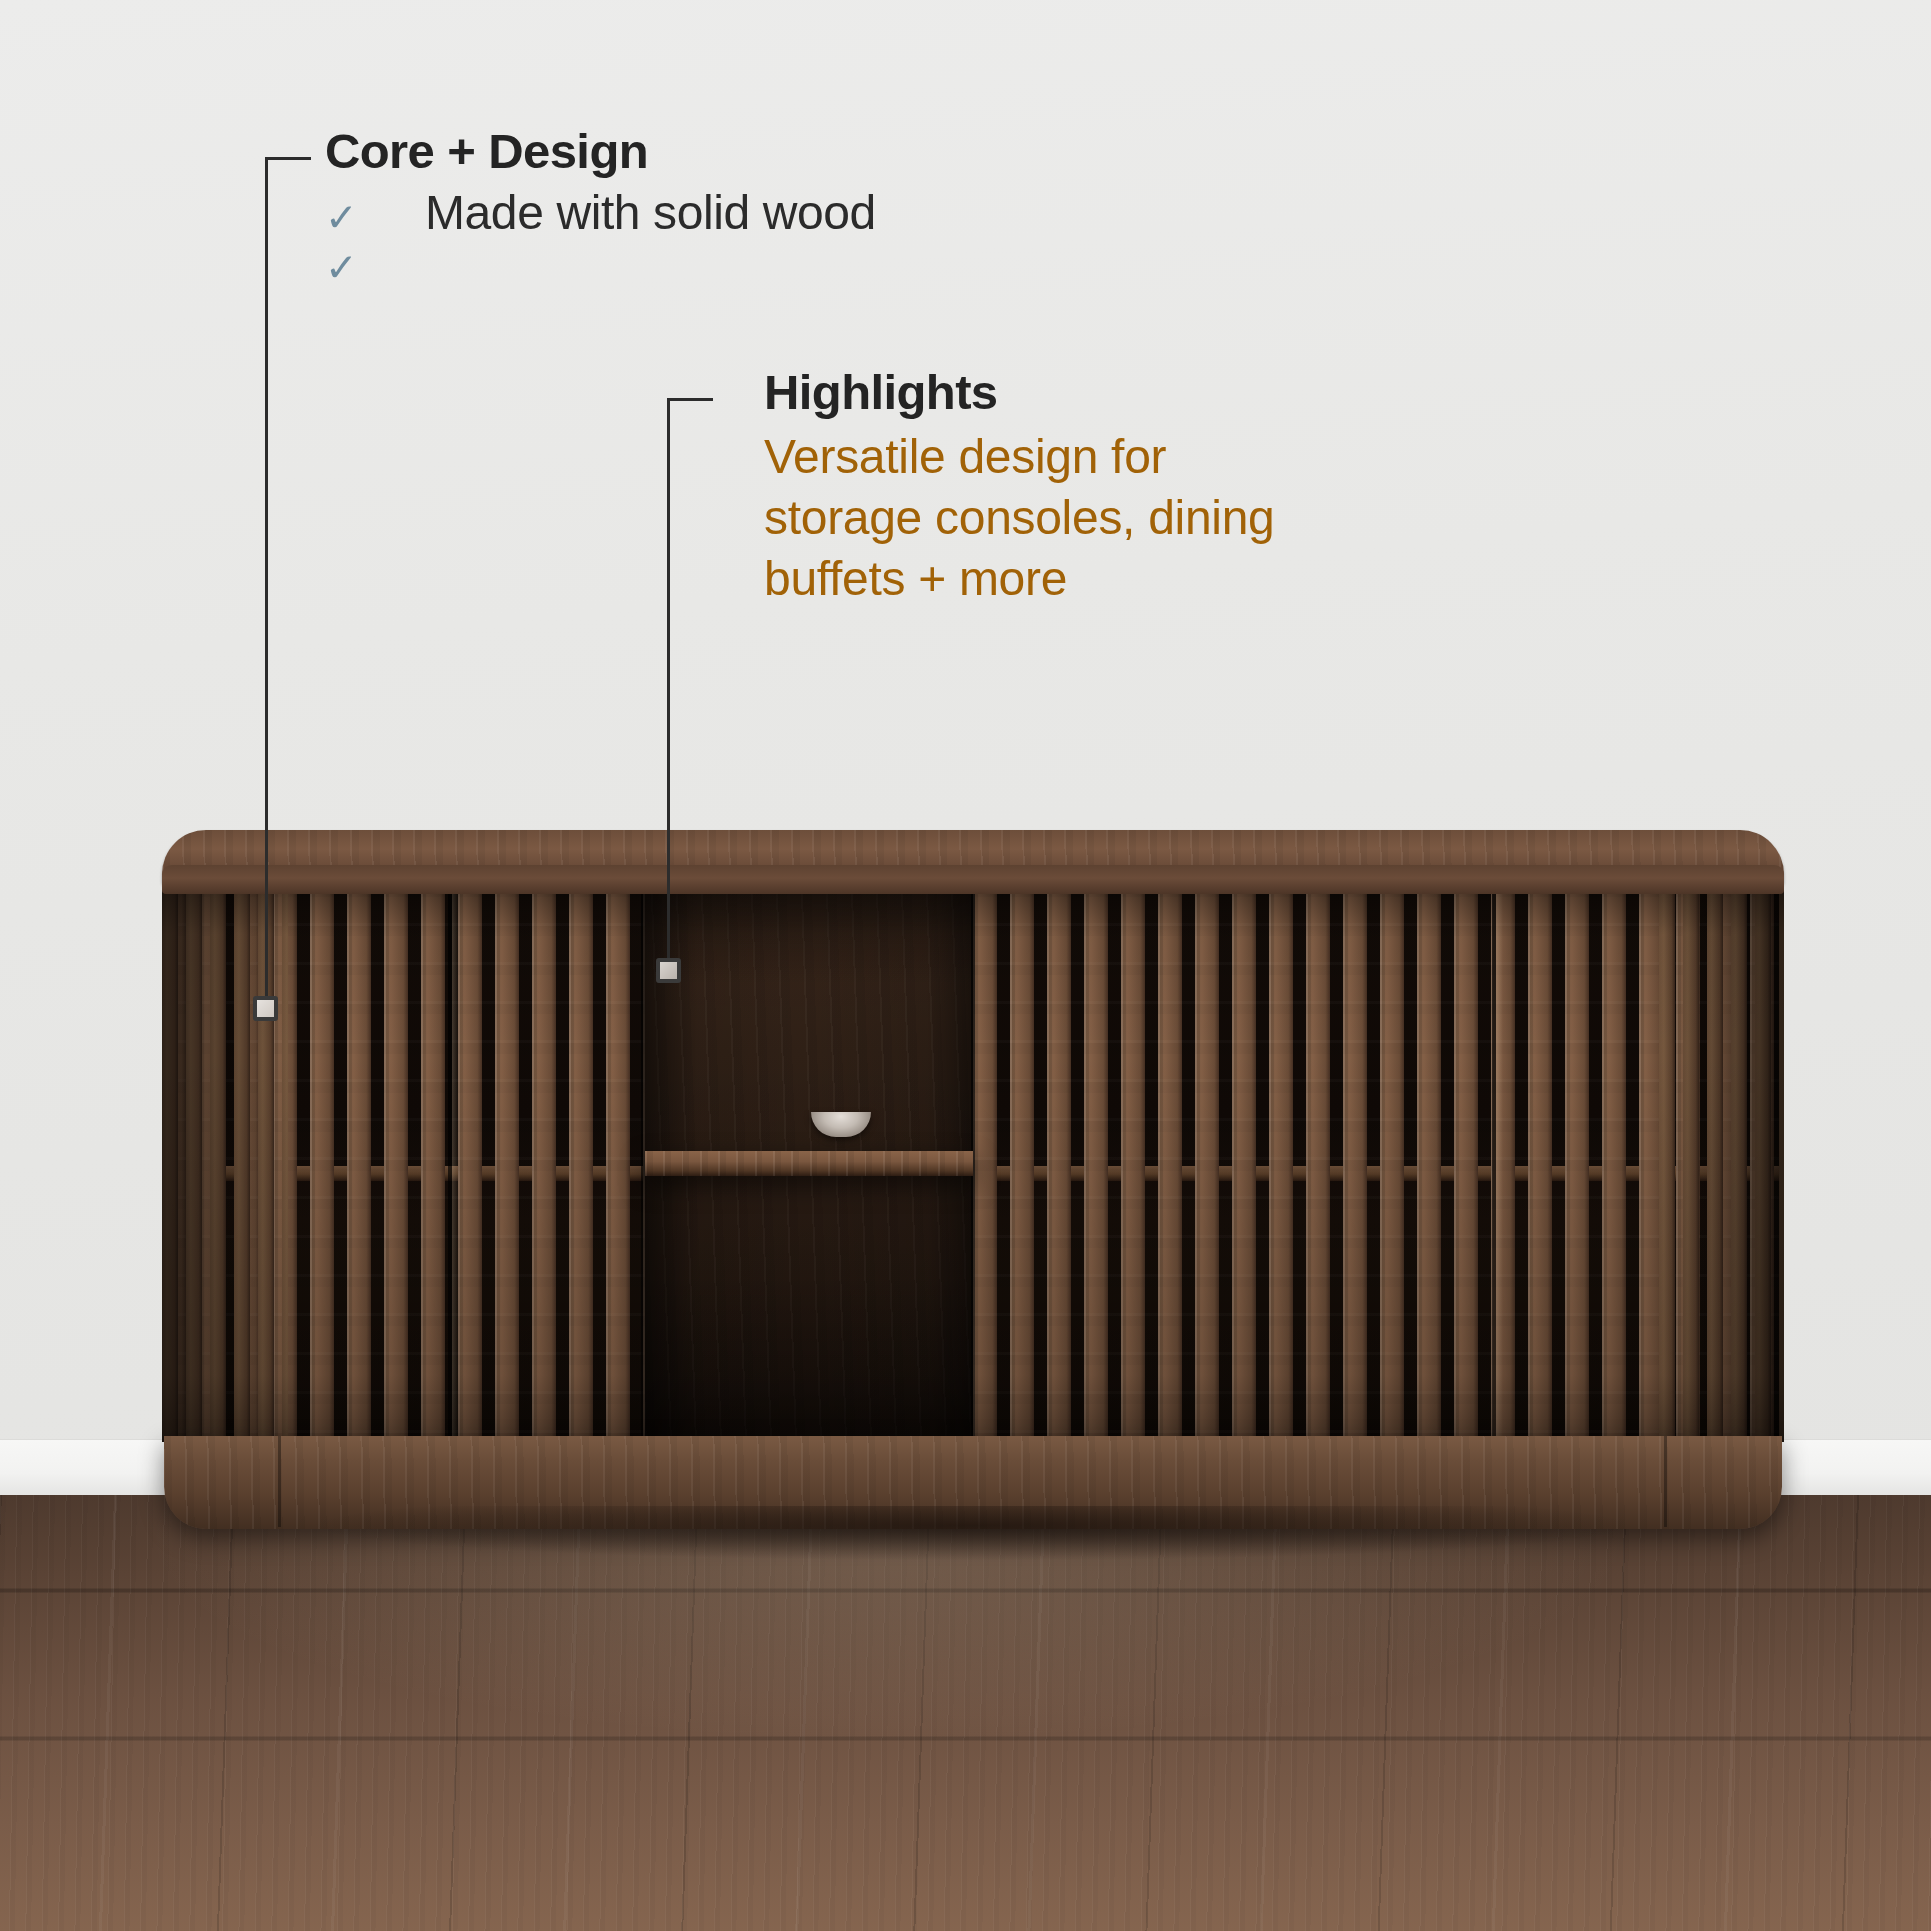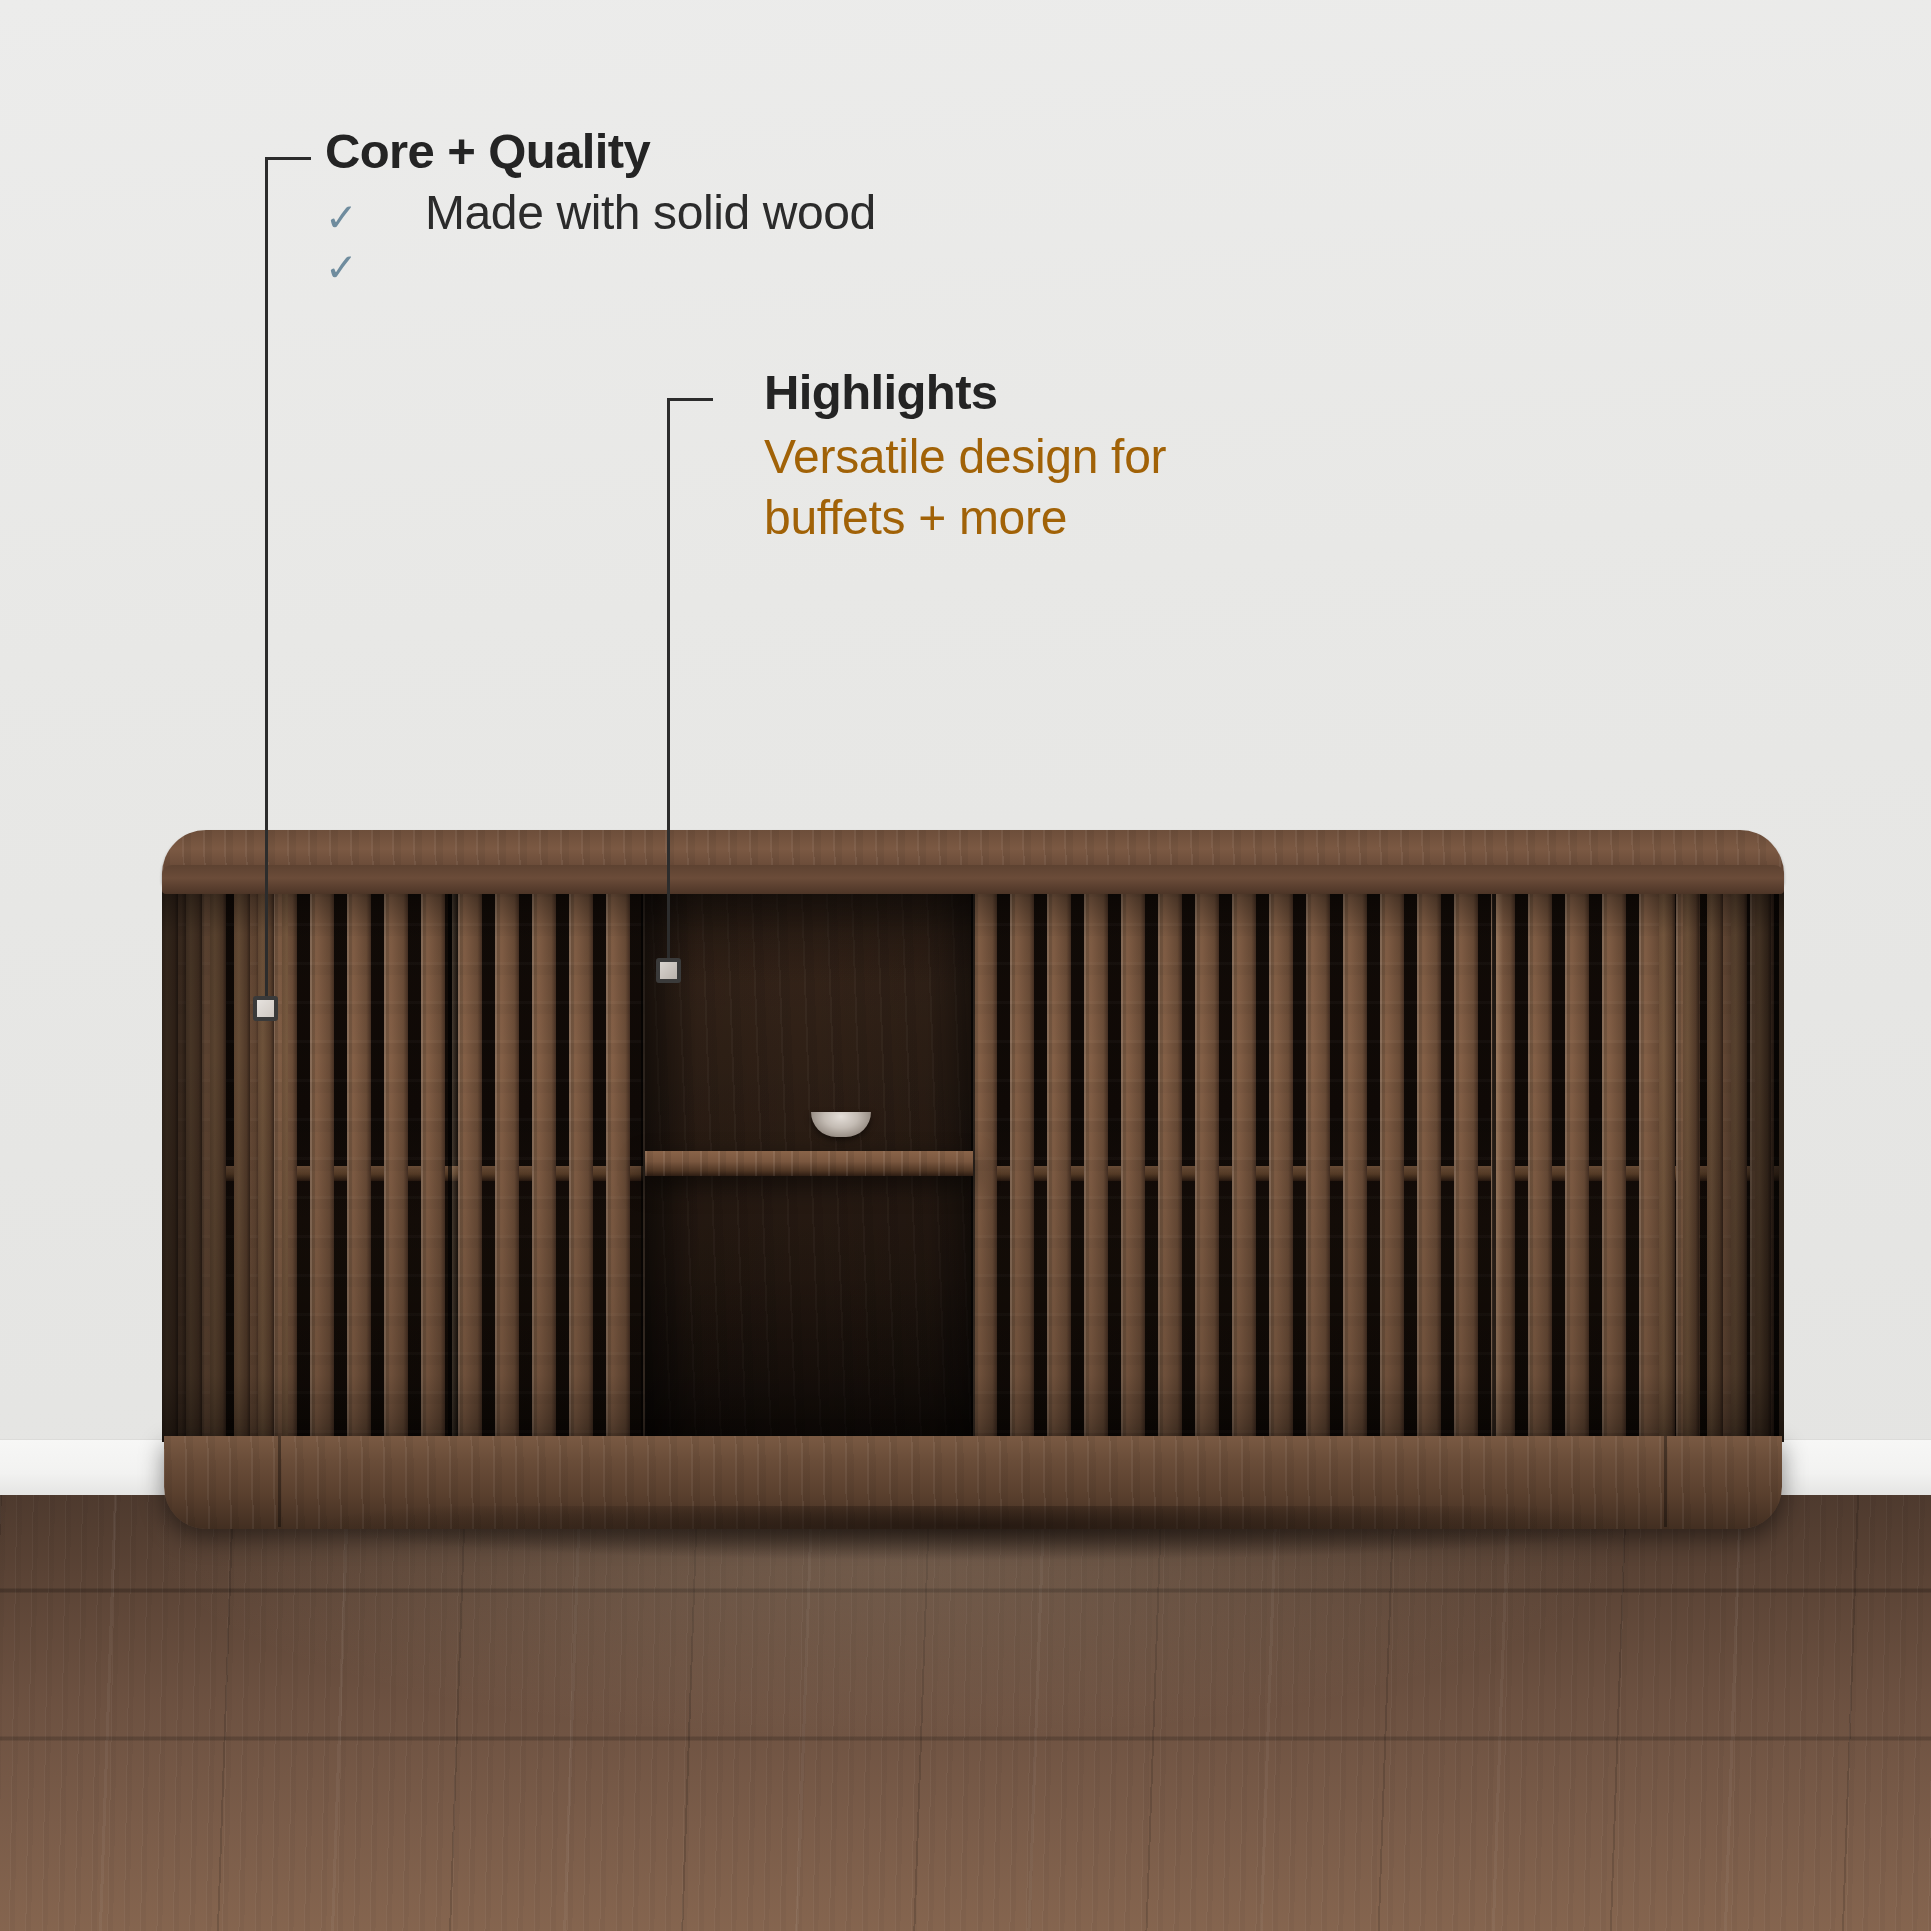--- a/index.html
+++ b/index.html
@@ -356,36 +356,37 @@
     <div class="plinth-shadow"></div>
   </div>
 
   <div class="leader">
     <div class="hline" style="left:265px; top:157px; width:46px;"></div>
     <div class="vline" style="left:265px; top:157px; height:858px;"></div>
     <div class="marker" style="left:253px; top:996px;"></div>
   </div>
 
   <div class="callout" style="left:325px; top:126px;">
-    <h2>Core + Quality</h2>
+    <h2>Core + Design</h2>
     <div class="bullet-row">
       <span class="check">✓</span>
       <span class="bullet-text">Made with solid wood</span>
     </div>
     <div class="bullet-row">
       <span class="check">✓</span>
     </div>
   </div>
 
   <div class="leader">
     <div class="hline" style="left:667px; top:398px; width:46px;"></div>
     <div class="vline" style="left:667px; top:398px; height:566px;"></div>
     <div class="marker marker-dark" style="left:656px; top:958px;"></div>
   </div>
 
   <div class="callout" style="left:764px; top:367px;">
     <h2>Highlights</h2>
     <div class="body-text">Versatile design for</div>
+    <div class="body-text">storage consoles, dining</div>
     <div class="body-text">buffets + more</div>
   </div>
 
 </div>
 
 
 </body></html>

